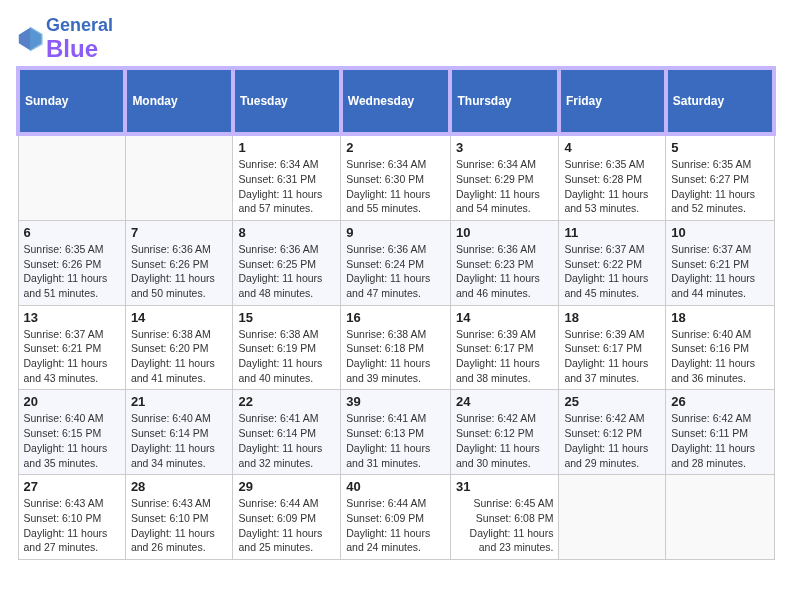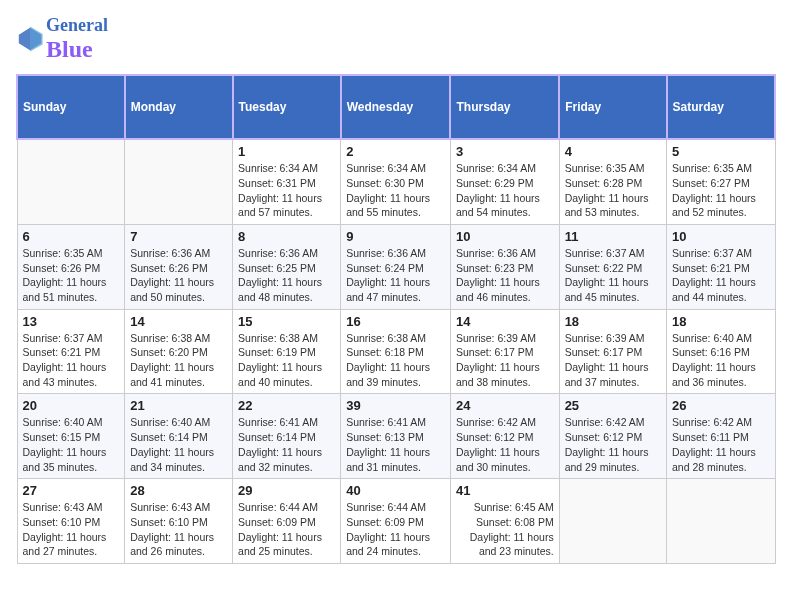--- a/index.html
+++ b/index.html
@@ -7,22 +7,21 @@
       font-family: Arial, sans-serif;
       background: #fff;
       width: 792px;
       min-height: 612px;
       padding: 16px;
     }
     .header {
       display: flex;
       justify-content: space-between;
       align-items: flex-start;
-      margin-bottom: 12px;
-      font-family: Liberation Serif, serif;
+      margin-bottom: 4px;
     }
     .logo {
       display: flex;
       align-items: center;
     }
     .logo-icon {
       width: 28px;
       height: 28px;
       margin-right: 2px;
     }
@@ -42,21 +41,21 @@
       width: 100%;
       border-collapse: collapse;
       font-size: 11px;
     }
     thead tr th {
       background: #3a6bbf;
       color: #fff;
       padding: 24px 5px;
       text-align: left;
       font-size: 12px;
-      border: 2px solid #c4b5fd;
+      border: 4px solid #c4b5fd;
     }
     tbody tr td {
       border: 1px solid #ccc;
       vertical-align: top;
       padding: 4px 5px;
       width: 113px;
       min-height: 80px;
       background: #fff;
     }
     tbody tr:nth-child(even) td {
@@ -296,21 +295,21 @@
 Sunset: 6:09 PM
 Daylight: 11 hours and 25 minutes.</div>
         </td>
         <td>
           <span class="day-num">40</span>
           <div class="day-info" style="white-space: pre-line;">Sunrise: 6:44 AM
 Sunset: 6:09 PM
 Daylight: 11 hours and 24 minutes.</div>
         </td>
         <td>
-          <span class="day-num">41</span>
+          <span class="day-num">31</span>
           <div class="day-info" style="white-space: pre-line; text-align: right;">Sunrise: 6:45 AM
 Sunset: 6:08 PM
 Daylight: 11 hours and 23 minutes.</div>
         </td>
         <td class="empty"></td>
         <td class="empty"></td>
       </tr>
     </tbody>
 </table>
 

